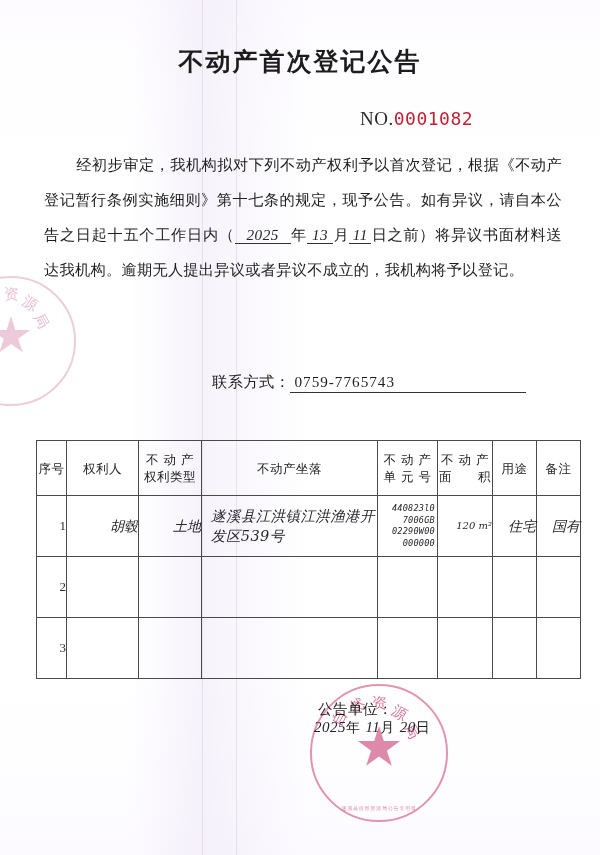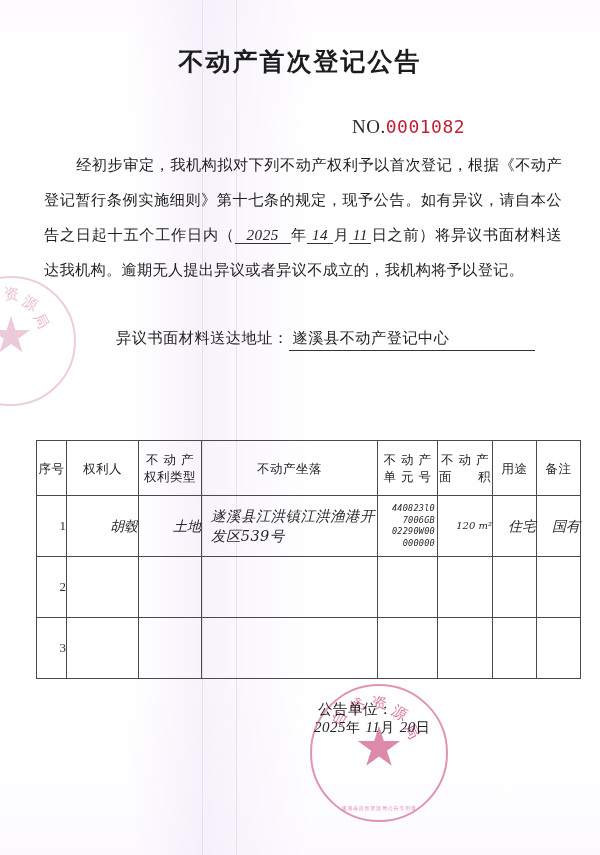--- a/index.html
+++ b/index.html
@@ -48,28 +48,27 @@
     text-align: center;
     font-family: "DejaVu Sans", sans-serif;
     font-size: 25px;
     font-weight: bold;
     letter-spacing: 2px;
     color: #1c1c1c;
   }
 
   .no-line {
     position: absolute;
-    left: 352px;
+    left: 360px;
     top: 108px;
     font-family: "Liberation Serif", serif;
     font-size: 19px;
     color: #2a2a2a;
     letter-spacing: 0.5px;
     white-space: nowrap;
-    margin-top: 8px;
   }
   .no-line .no-digits {
     color: #c21f33;
     font-family: "DejaVu Sans Mono", monospace;
     font-size: 18px;
     letter-spacing: 0.5px;
   }
 
   .body-text {
     position: absolute;
@@ -274,27 +273,27 @@
   <div class="scan-seam s1"></div>
   <div class="scan-seam s2"></div>
 
   <div class="title">不动产首次登记公告</div>
 
   <div class="no-line">
     <span>NO.</span><span class="no-digits">0001082</span>
   </div>
 
   <div class="body-text">
-    <span class="indent"></span><span>经初步审定，我机构拟对下列不动产权利予以首次登记，根据《不动产登记暂行条例实施细则》第十七条的规定，现予公告。如有异议，请自本公告之日起十五个工作日内（</span><span class="blank-ul blank-year hw">2025</span><span>年</span><span class="blank-ul blank-month hw">14</span><span>月</span><span class="blank-ul blank-day hw">11</span><span>日之前</span><span>）将异议书面材料送达我机构。逾期无人提出异议或者异议不成立的，我机构将予以登记。</span>
-  </div>
-
-  <div class="field-row addr">
-    <span>异议书面材料送达地址：</span><span class="field-val">遂溪县不动产登记中心</span>
-  </div>
-
+    <span class="indent"></span><span>经初步审定，我机构拟对下列不动产权利予以首次登记，根据《不动产登记暂行条例实施细则》第十七条的规定，现予公告。如有异议，请自本公告之日起十五个工作日内（</span><span class="blank-ul blank-year hw">2025</span><span>年</span><span class="blank-ul blank-month hw">13</span><span>月</span><span class="blank-ul blank-day hw">11</span><span>日之前</span><span>）将异议书面材料送达我机构。逾期无人提出异议或者异议不成立的，我机构将予以登记。</span>
+  </div>
+
+
+  <div class="field-row tel">
+    <span>联系方式：</span><span class="field-val">0759-7765743</span>
+  </div>
 
   <table class="reg">
     <colgroup>
       <col class="col-idx">
         <col class="col-owner">
         <col class="col-type">
         <col class="col-loc">
       <col class="col-unit">
         <col class="col-area">
         <col class="col-use">

